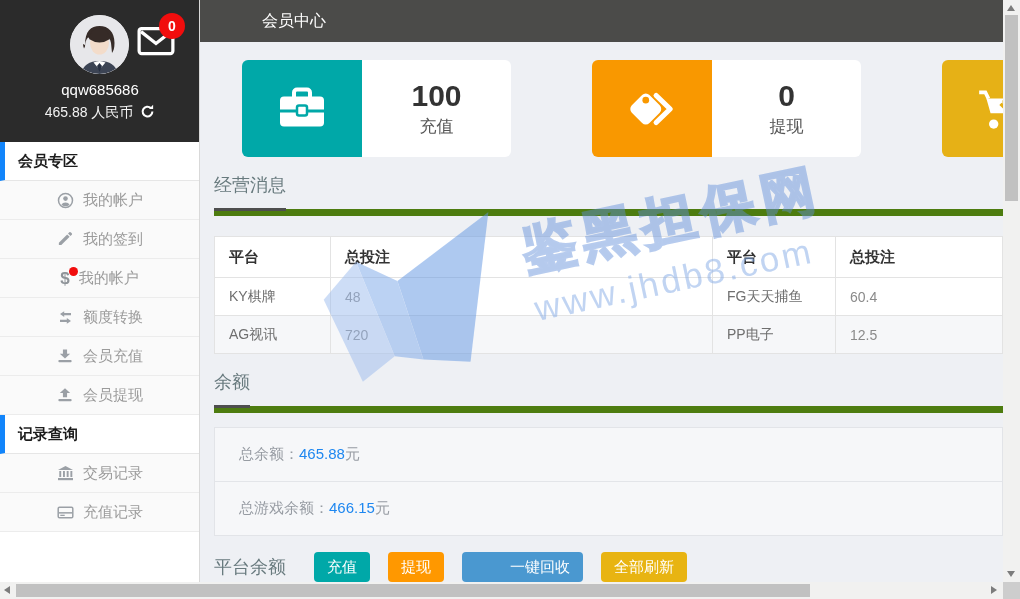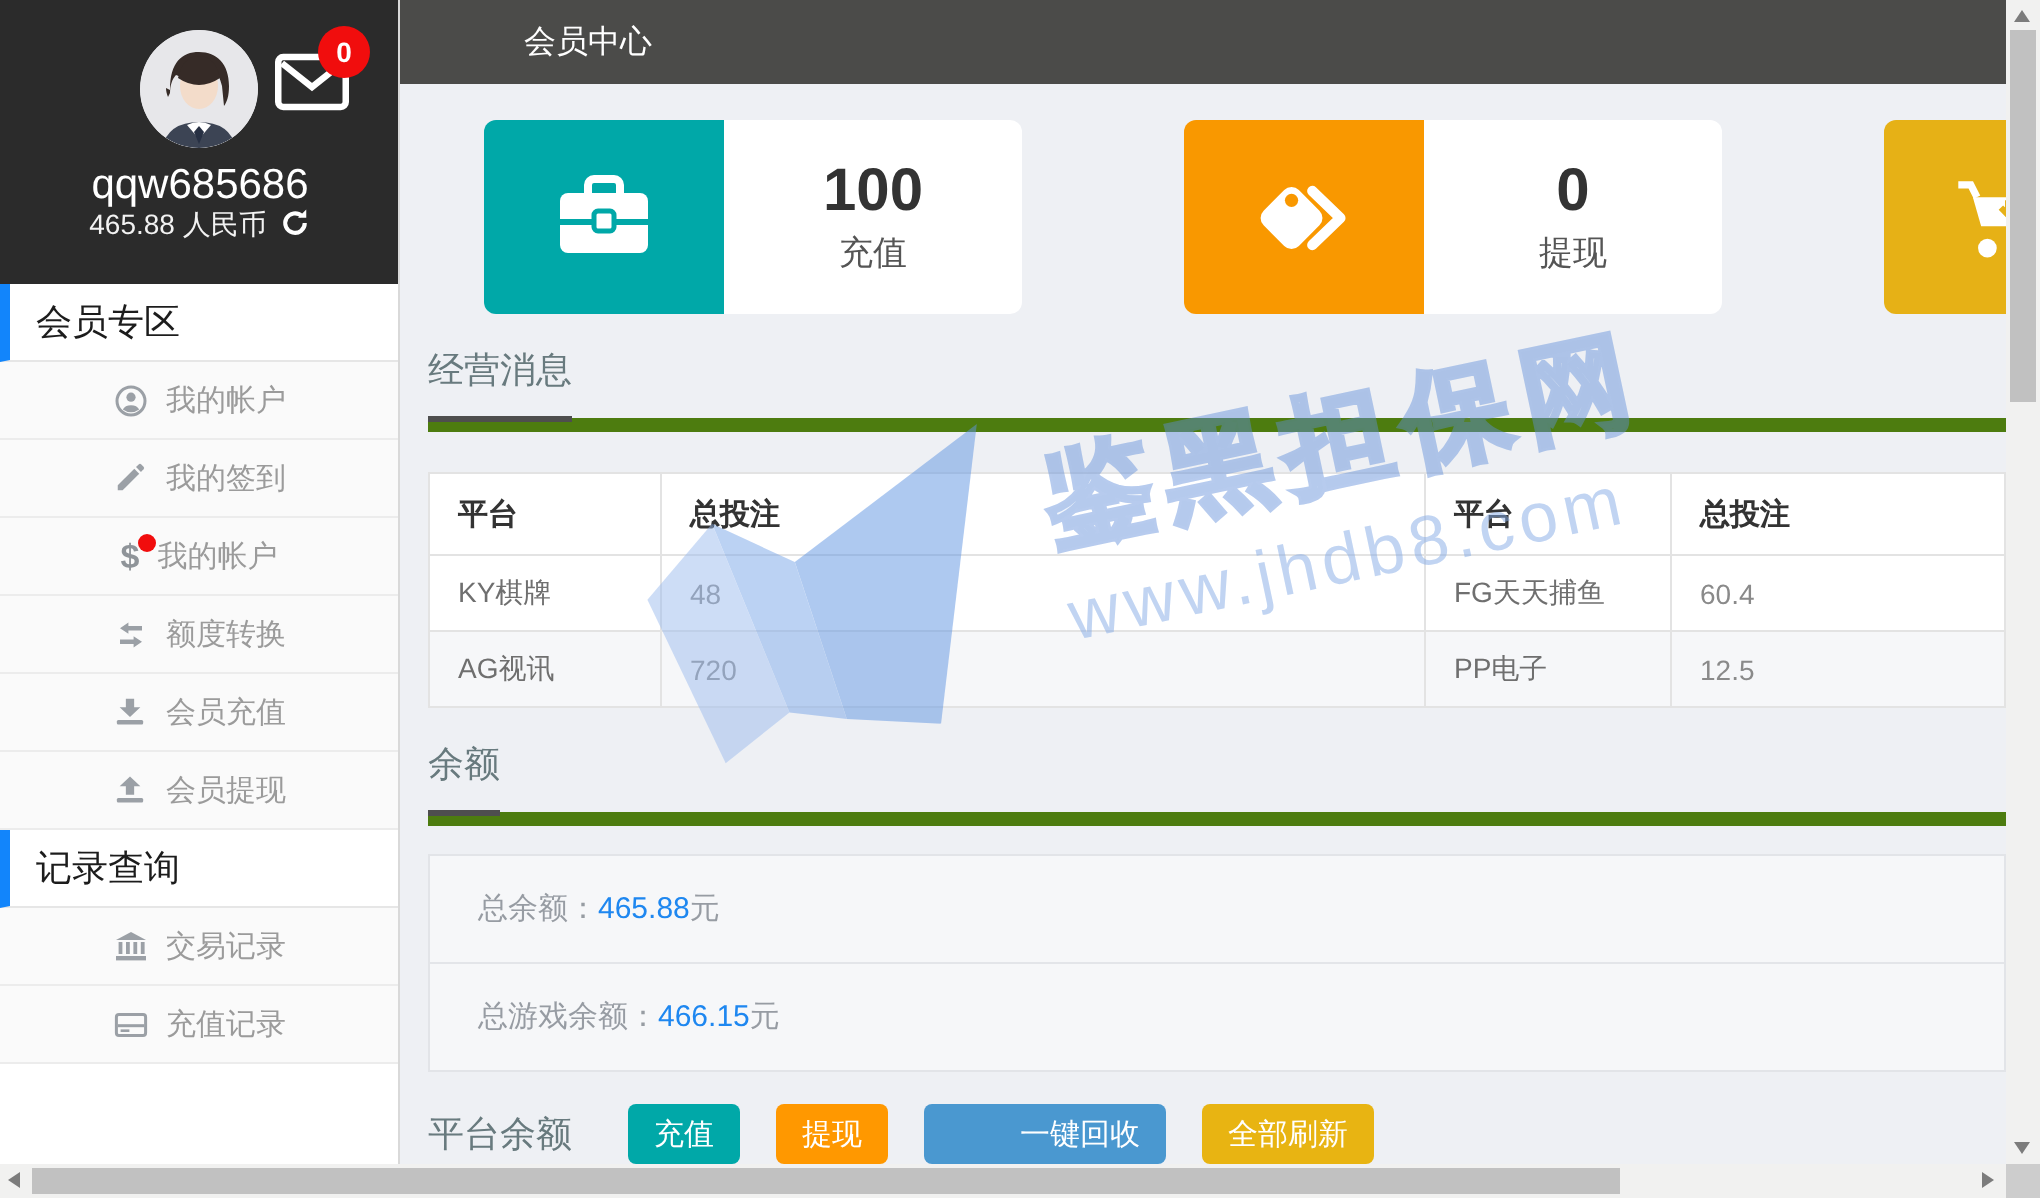--- a/index.html
+++ b/index.html
@@ -5,25 +5,25 @@
   * { box-sizing: border-box; margin: 0; padding: 0; }
   body { margin: 0; background: #fff; font-family: "Liberation Sans", "DejaVu Sans", sans-serif; }
   .screen { position: relative; width: 1020px; height: 599px; background: #eef0f4; overflow: hidden; }
 
   
   .sidebar { position: absolute; left: 0; top: 0; width: 200px; height: 582px; background: #fff; border-right: 1px solid #d9d9d9; }
   .side-top { position: relative; height: 142px; background: #2b2b2b; }
   .avatar { position: absolute; left: 70px; top: 15px; width: 59px; height: 59px; border-radius: 50%; overflow: hidden; background: #e7e7ea; }
   .mail-wrap { position: absolute; left: 137px; top: 26px; }
   .badge { position: absolute; left: 159px; top: 13px; width: 26px; height: 26px; border-radius: 50%; background: #f10d0d; color: #fff; font-size: 14px; font-weight: bold; display: flex; align-items: center; justify-content: center; }
-  .uname { position: absolute; top: 81px; left: 0; width: 200px; text-align: center; color: #fff; font-size: 21px; }
+  .uname { position: absolute; top: 81px; left: 0; width: 200px; text-align: center; color: #fff; font-size: 15px; }
   .ubal { position: absolute; top: 104px; left: 0; width: 200px; text-align: center; color: #f2f2f2; font-size: 14px; display: flex; align-items: flex-start; justify-content: center; gap: 7px; }
   .refresh-btn { display: inline-flex; cursor: pointer; }
 
-  .side-sec { height: 39px; border-bottom: 1px solid #e6e6e6; border-left: 5px solid #1285fb; display: flex; align-items: center; padding-left: 13px; font-size: 18px; font-weight: normal; color: #1c1c1c; background: #fff; }
+  .side-sec { height: 39px; border-bottom: 1px solid #e6e6e6; border-left: 5px solid #1285fb; display: flex; align-items: center; padding-left: 13px; font-size: 15px; font-weight: bold; color: #1c1c1c; background: #fff; }
   .side-item { height: 39px; border-bottom: 1px solid #ececec; display: flex; align-items: center; justify-content: center; gap: 9px; color: #9b9b9b; font-size: 15px; background: #fafafa; cursor: pointer; }
   .side-item .ic { width: 18px; height: 18px; display: inline-flex; align-items: center; justify-content: center; }
   .dollar { font-size: 17px; font-weight: bold; color: #8f9499; position: relative; line-height: 1; }
   .reddot { position: absolute; top: -3px; right: -8px; width: 9px; height: 9px; background: #f10d0d; border-radius: 50%; }
 
   
   .topbar { position: absolute; left: 200px; top: 0; width: 803px; height: 42px; background: #4b4b49; display: flex; align-items: center; padding-left: 18px; }
   .topbar .title { color: #fff; font-size: 16px; margin-left: 44px; }
 
   

